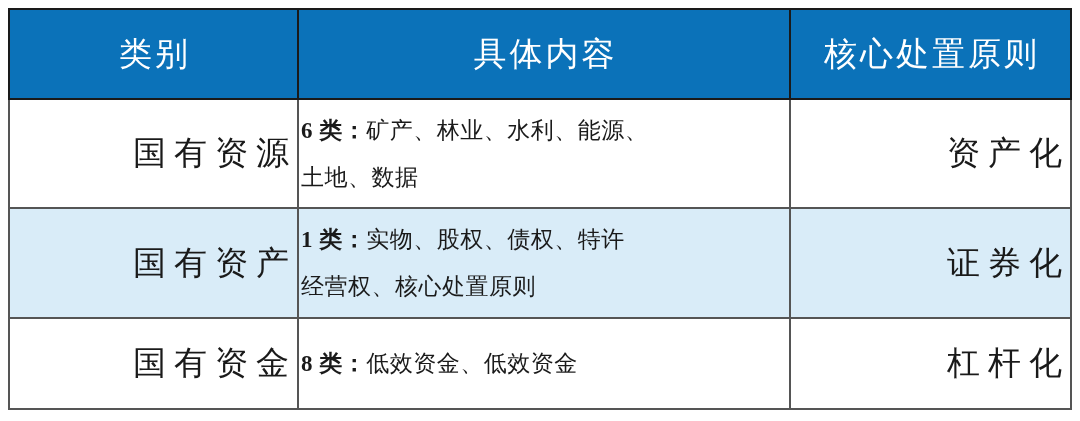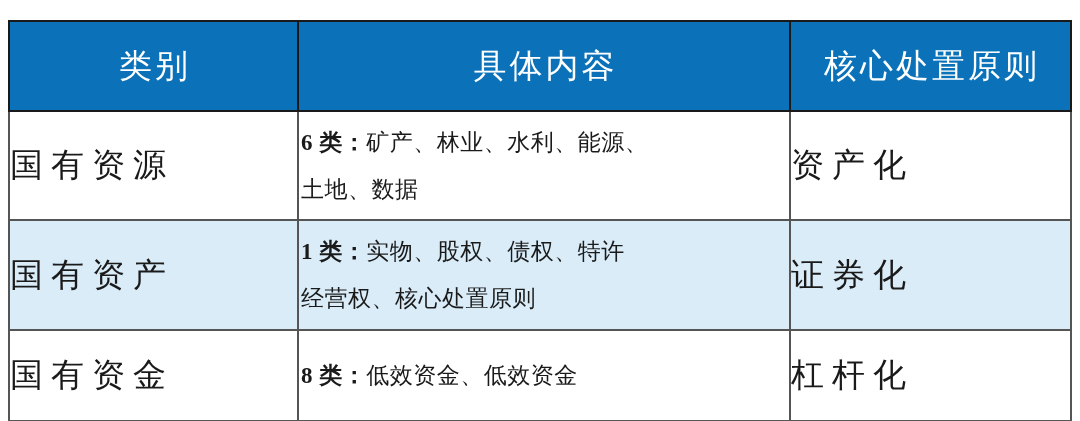--- a/index.html
+++ b/index.html
@@ -19,21 +19,21 @@
     width: 1080px;
     height: 421px;
     background: var(--page-bg);
     font-family: "Liberation Serif", "DejaVu Serif", serif;
     color: var(--body-text);
     overflow: hidden;
   }
   table.gov-table {
     position: absolute;
     left: 8px;
-    top: 20px;
+    top: 8px;
     width: 1062px;
     height: 402px;
     border-collapse: collapse;
     table-layout: fixed;
     border: 2px solid var(--border-outer);
   }
   .gov-table th, .gov-table td {
     border: 2px solid var(--border-inner);
     vertical-align: middle;
     overflow: hidden;
@@ -52,21 +52,21 @@
   }
   
   tr.body-row-1 { height: 105px; }
   tr.body-row-2 { height: 106px; }
   tr.body-row-3 { height: 87px; }
   tr.body-row { background: var(--row-bg); }
   tr.body-row.alt { background: var(--row-alt-bg); border-radius: 26px; }
   td.cat-cell, td.principle-cell {
     font-size: 33px;
     letter-spacing: 8px;
-    text-align: left;
+    text-align: right;
     padding-left: 0; 
   }
   td.content-cell {
     font-size: 23px;
     letter-spacing: 0.5px;
     text-align: left;
     padding: 0 4px 0 2px;
     line-height: 47px;
   }
   td.content-cell .prefix {

